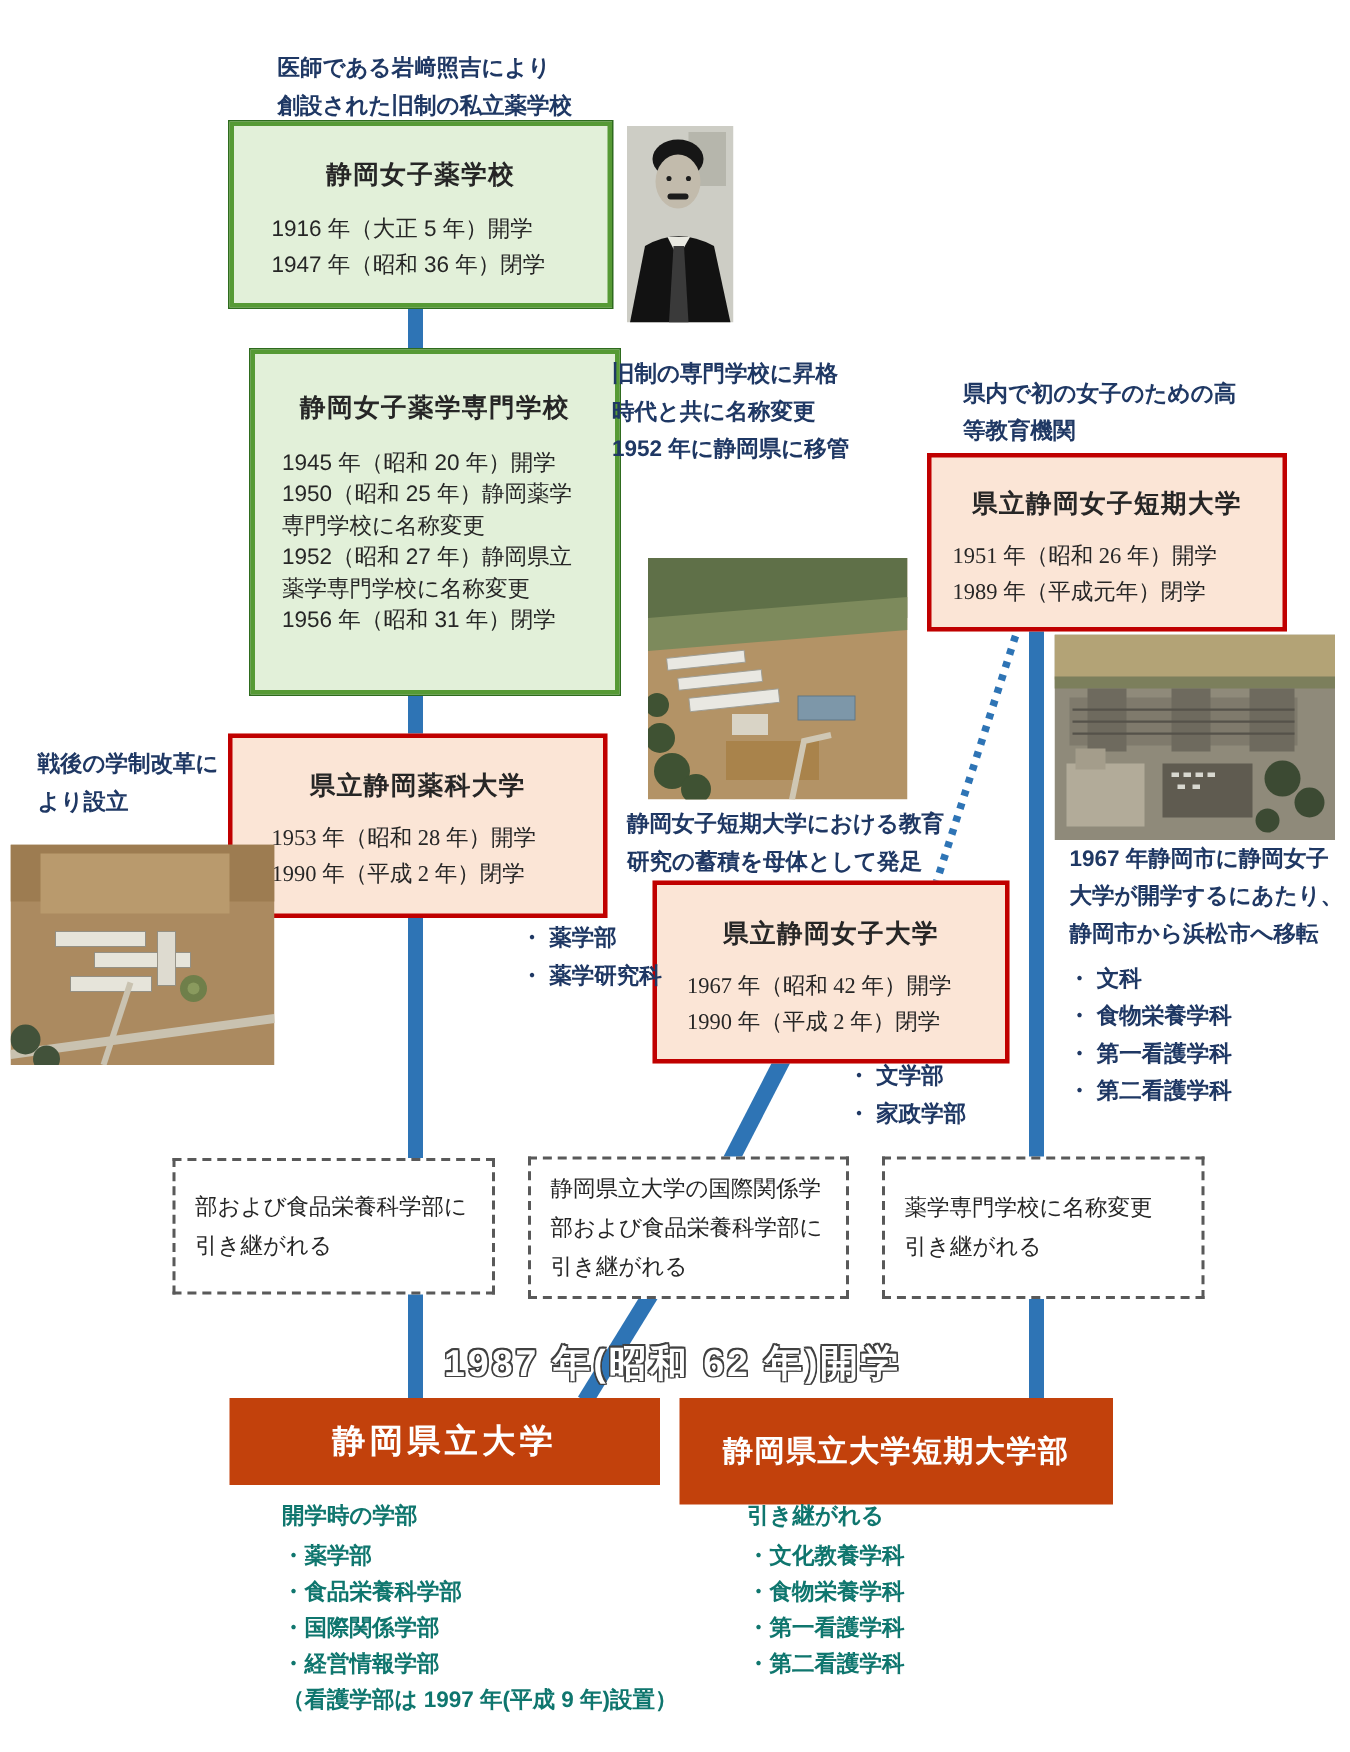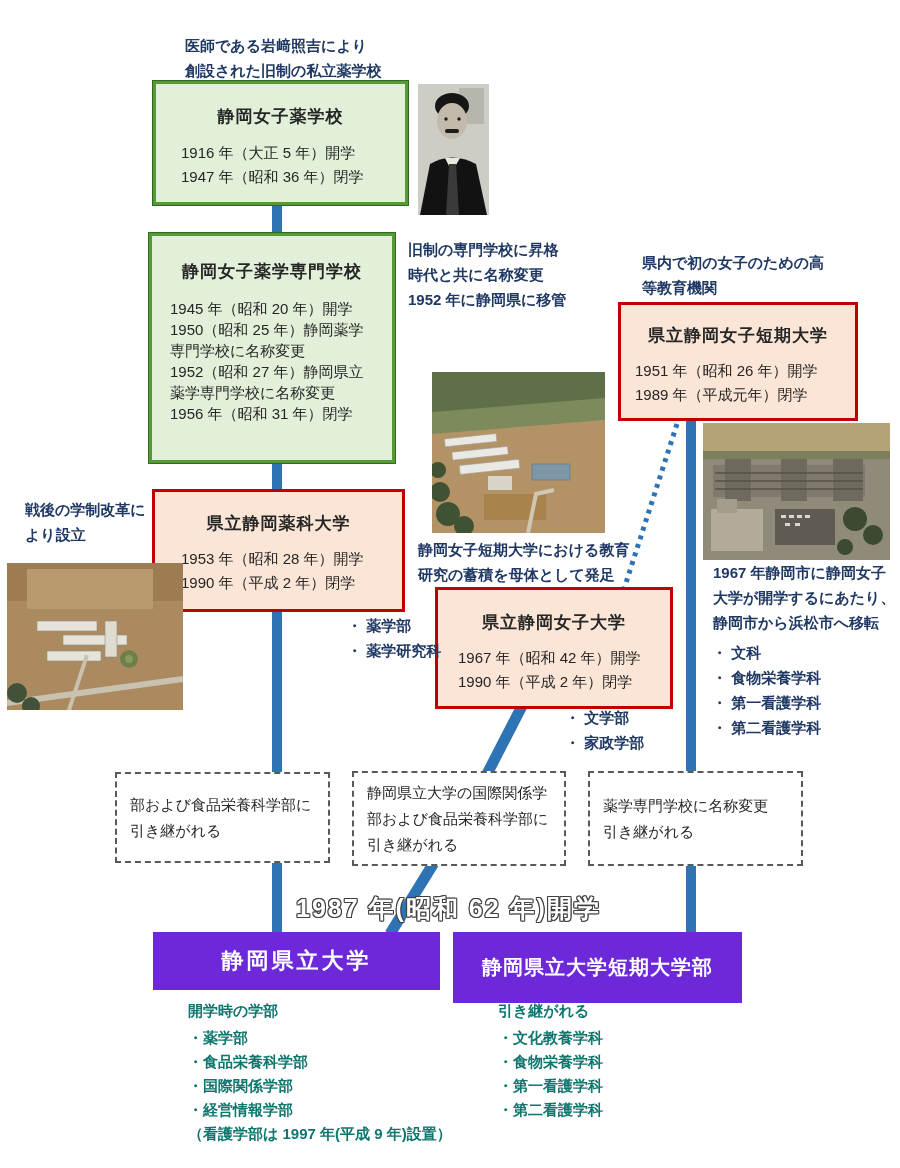--- a/index.html
+++ b/index.html
@@ -11,32 +11,32 @@
   
   #connectors{position:absolute;left:0;top:0;z-index:0;}
   
   .note{
     position:absolute;z-index:3;color:#1F3864;font-size:15px;line-height:25px;
     font-weight:600;white-space:pre-line;
   }
   
   .ibox{position:absolute;z-index:2;box-sizing:border-box;}
   .gbox{background:#E2F0D9;border:3px solid #569A35;box-shadow:0 0 0 1px #2e6b1e;}
-  .rbox{background:#FBE5D6;border:3px solid #C00000;}
+  .rbox{background:#FBE5D6;border:3px solid #C00000;font-family:Liberation Serif, serif;}
   .box-title{color:#262626;font-size:17px;font-weight:600;text-align:center;letter-spacing:1px;}
   .box-body{color:#262626;font-size:15px;line-height:24px;text-align:left;}
   
   .dashed{
     position:absolute;z-index:2;box-sizing:border-box;background:#ffffff;
     border:2px dashed #595959;display:flex;align-items:center;
     color:#262626;font-size:15px;line-height:26px;padding-left:13px;
   }
   
   .orange{
-    position:absolute;z-index:2;background:#6d28d9;color:#ffffff;font-weight:bold;
+    position:absolute;z-index:2;background:#c2410c;color:#ffffff;font-weight:bold;
     display:flex;align-items:center;justify-content:center;text-align:center;
   }
   
   .founding{
     position:absolute;z-index:4;color:#ffffff;font-size:25px;font-weight:bold;letter-spacing:2px;
     text-shadow:-1px -1px 0 #404040,1px -1px 0 #404040,-1px 1px 0 #404040,1px 1px 0 #404040,
                 0 -1px 0 #404040,0 1px 0 #404040,-1px 0 0 #404040,1px 0 0 #404040;
   }
   
   .list{position:absolute;z-index:3;color:#0f766e;font-weight:700;}
@@ -82,21 +82,21 @@
 ・ 食物栄養学科
 ・ 第一看護学科
 ・ 第二看護学科</div>
 
   <div class="ibox gbox" style="left:153px;top:81px;width:255px;height:124px">
     <div class="box-title" style="margin-top:21px">静岡女子薬学校</div>
     <div class="box-body ml" style="margin:13px 0 0 25px">1916 年（大正 5 年）開学
 1947 年（昭和 36 年）閉学</div>
   </div>
 
-  <div class="ibox gbox" style="left:149px;top:233px;width:246px;height:230px">
+  <div class="ibox gbox" style="left:167px;top:233px;width:246px;height:230px">
     <div class="box-title" style="margin-top:24px">静岡女子薬学専門学校</div>
     <div class="box-body ml" style="margin:15px 0 0 18px;line-height:21px">1945 年（昭和 20 年）開学
 1950（昭和 25 年）静岡薬学
 専門学校に名称変更
 1952（昭和 27 年）静岡県立
 薬学専門学校に名称変更
 1956 年（昭和 31 年）閉学</div>
   </div>
 
   <div class="ibox rbox" style="left:618px;top:302px;width:240px;height:119px">

